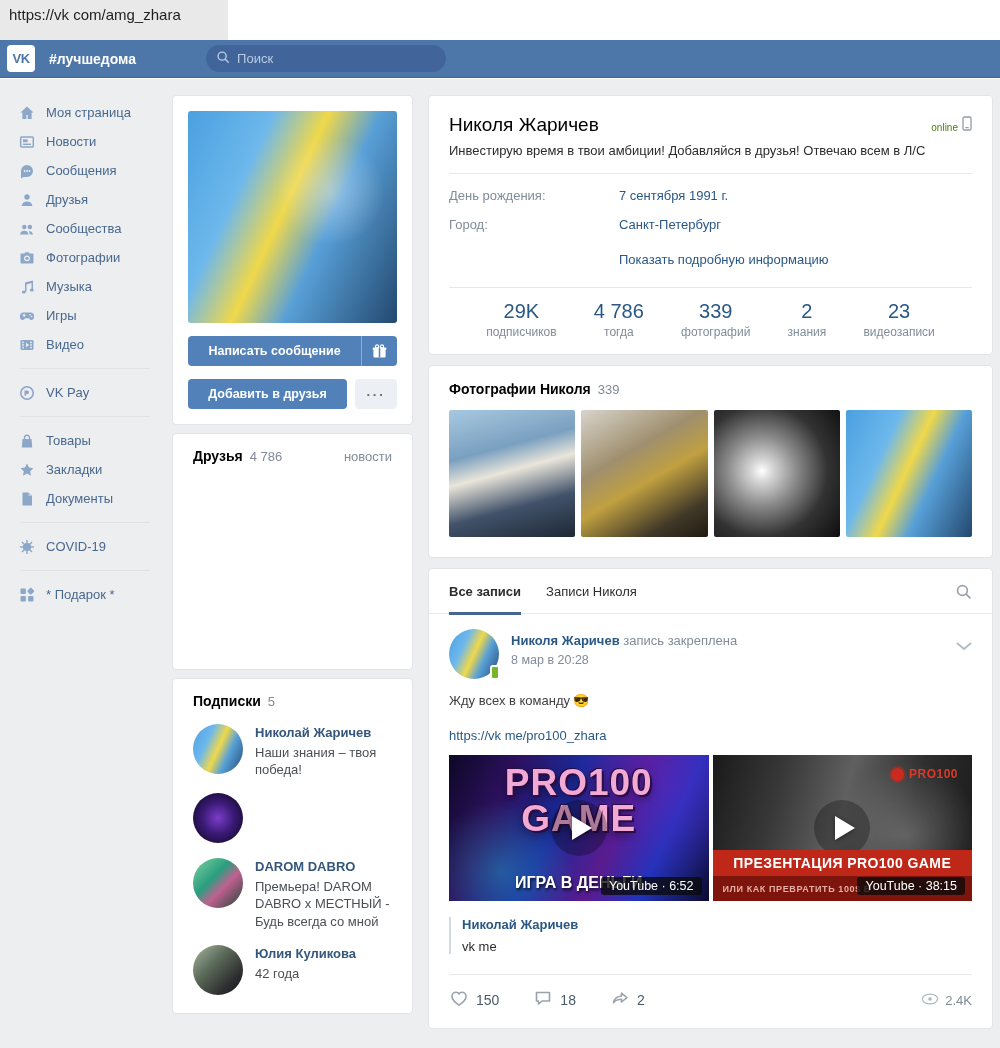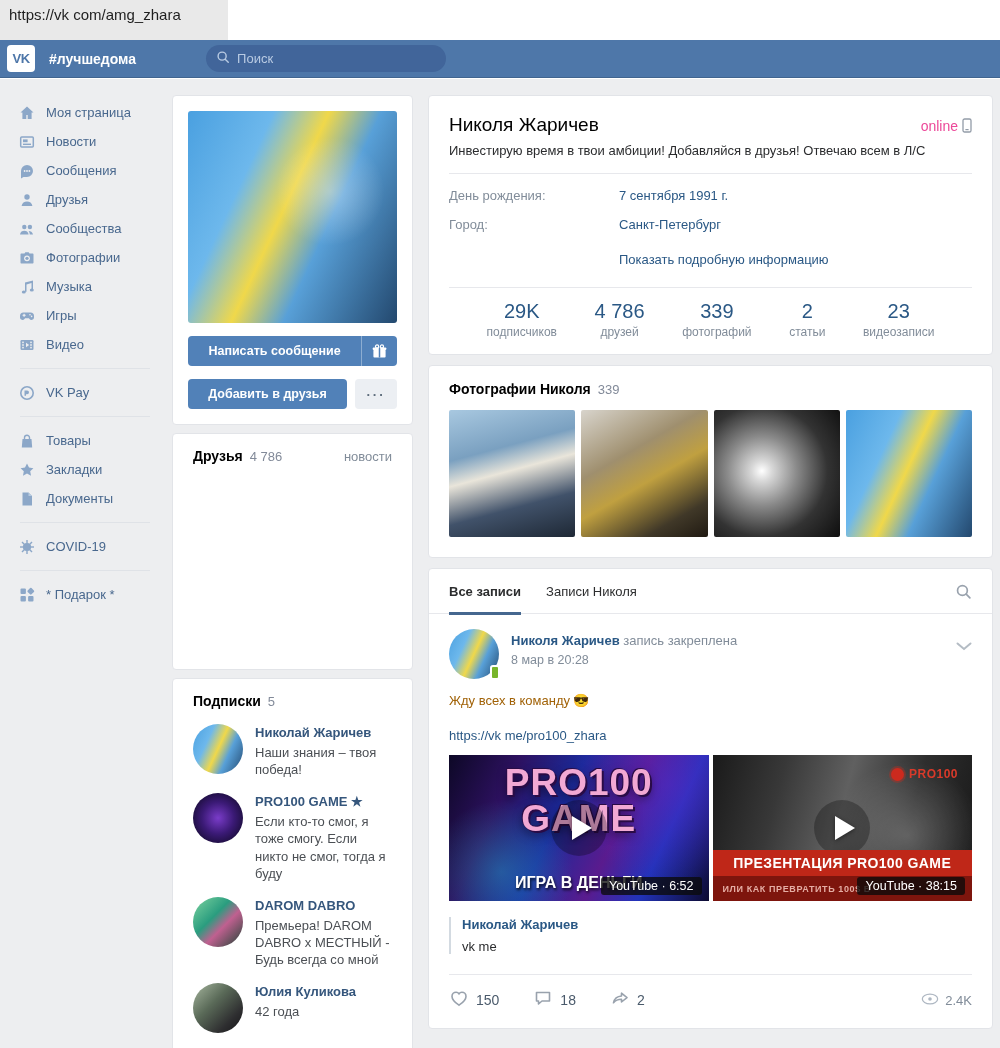--- a/index.html
+++ b/index.html
@@ -74,21 +74,21 @@
   .subitem .ds { font-size: 13px; color: #4b4f54; margin-top: 4px; line-height: 1.32; }
   .av1 { background: linear-gradient(115deg,#4aa0e0,#6db8ec 30%,#f0d84a 50%,#58a0d8 68%,#23486e); }
   .av2 { background: radial-gradient(circle at 50% 50%, #7a3cc9 0%, #3b1a76 45%, #140b2e 85%); }
   .av3 { background: linear-gradient(135deg,#7fd4a0 0%,#2a9d7f 40%,#c06090 60%,#1b4332 100%); }
   .av4 { background: linear-gradient(135deg,#a8b8a0 0%,#5a6a58 40%,#2e2e30 75%,#151517 100%); }
 
   
   .icard { padding: 18px 20px 0; }
   .nrow { display: flex; align-items: baseline; }
   .pname { font-size: 19px; color: #000; }
-  .online { margin-left: auto; color: #ec4899; font-size: 14px; display: flex; align-items: flex-start; gap: 4px; }
+  .online { margin-left: auto; color: #4d7c0f; font-size: 10px; display: flex; align-items: flex-end; gap: 4px; }
   .pstatus { margin-top: 7px; font-size: 13px; color: #2b2c2e; }
   .idiv { border-top: 1px solid #e7e8ec; margin-top: 15px; }
   .drow { display: flex; font-size: 13px; margin-top: 14px; }
   .drow .dl { width: 170px; color: #818c99; }
   .drow .dv { color: #2a5885; cursor: pointer; }
   .showmore { margin: 20px 0 20px 170px; font-size: 13px; color: #2a5885; cursor: pointer; display: inline-block; }
   .counters { border-top: 1px solid #e7e8ec; display: flex; justify-content: space-evenly; padding: 12px 0 15px; }
   .cnt { text-align: center; cursor: pointer; }
   .cnt .v { font-size: 20px; color: #2a5885; font-weight: 400; }
   .cnt .l { font-size: 12px; color: #818c99; margin-top: 2px; }
@@ -116,21 +116,21 @@
   .pavatar { position: relative; width: 50px; height: 50px; border-radius: 50%; flex: 0 0 auto;
     background: linear-gradient(115deg,#4aa0e0,#6db8ec 30%,#f0d84a 50%,#58a0d8 68%,#23486e); }
   .mobbadge { position: absolute; right: -1px; bottom: -1px; width: 10px; height: 15px; background: #78b52b;
               border: 2px solid #fff; border-radius: 3px; }
   .pinfo { margin-left: 12px; padding-top: 4px; }
   .pauthorline { font-size: 13px; }
   .pauthor { color: #2a5885; font-weight: bold; cursor: pointer; }
   .ppinned { color: #818c99; }
   .pdate { font-size: 12.5px; color: #818c99; margin-top: 5px; cursor: pointer; }
   .pchev { margin-left: auto; padding-top: 8px; cursor: pointer; }
-  .ptext { font-size: 13px; color: #a16207; margin-top: 14px; }
+  .ptext { font-size: 13px; color: #404040; margin-top: 14px; }
   .plink { font-size: 13px; color: #2a5885; margin-top: 20px; cursor: pointer; }
 
   .vidrow { display: flex; gap: 4px; margin-top: 12px; }
   .vid { position: relative; flex: 1; height: 146px; overflow: hidden; cursor: pointer; }
   .vid1 { background:
       radial-gradient(circle at 20% 80%, rgba(40,200,220,0.35), rgba(0,0,0,0) 30%),
       radial-gradient(circle at 85% 20%, rgba(90,40,200,0.5), rgba(0,0,0,0) 40%),
       linear-gradient(115deg,#0d0826 0%,#2d1160 22%,#1b2a9a 42%,#5a1b8e 62%,#2233bb 78%,#0d0a30 100%); }
   .v1title { position: absolute; top: 10px; left: 0; right: 0; text-align: center;
              font-weight: bold; font-size: 37px; line-height: 0.98; letter-spacing: 1px; color: #f2a9d4;
@@ -395,24 +395,20 @@
       </div>
       <div class="subitem">
         <div class="av av1"></div>
         <div class="txt">
           <div class="nm">Николай Жаричев</div>
           <div class="ds">Наши знания – твоя победа!</div>
         </div>
       </div>
       <div class="subitem">
         <div class="av av2"></div>
-        <div class="txt">
-          <div class="nm">PRO100 GAME ★</div>
-          <div class="ds">Если кто-то смог, я тоже смогу. Если никто не смог, тогда я буду</div>
-        </div>
       </div>
       <div class="subitem">
         <div class="av av3"></div>
         <div class="txt">
           <div class="nm">DAROM DABRO</div>
           <div class="ds">Премьера! DAROM DABRO x МЕСТНЫЙ - Будь всегда со мной</div>
         </div>
       </div>
       <div class="subitem">
         <div class="av av4"></div>
@@ -451,29 +447,29 @@
         <span class="dv">Санкт-Петербург</span>
       </div>
       <span class="showmore">Показать подробную информацию</span>
       <div class="counters">
         <div class="cnt">
           <div class="v">29K</div>
           <div class="l">подписчиков</div>
         </div>
         <div class="cnt">
           <div class="v">4 786</div>
-          <div class="l">друзей</div>
+          <div class="l">тогда</div>
         </div>
         <div class="cnt">
           <div class="v">339</div>
           <div class="l">фотографий</div>
         </div>
         <div class="cnt">
           <div class="v">2</div>
-          <div class="l">статьи</div>
+          <div class="l">знания</div>
         </div>
         <div class="cnt">
           <div class="v">23</div>
           <div class="l">видеозаписи</div>
         </div>
       </div>
     </div>
 
     <div class="card phcard">
       <div class="boxhead">

